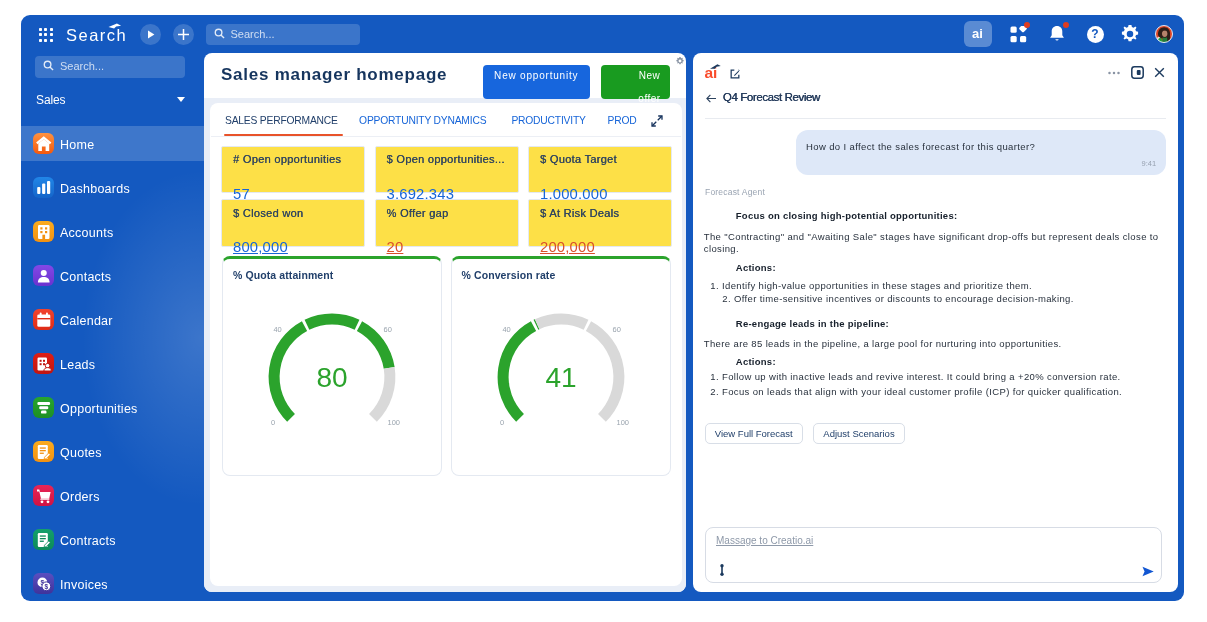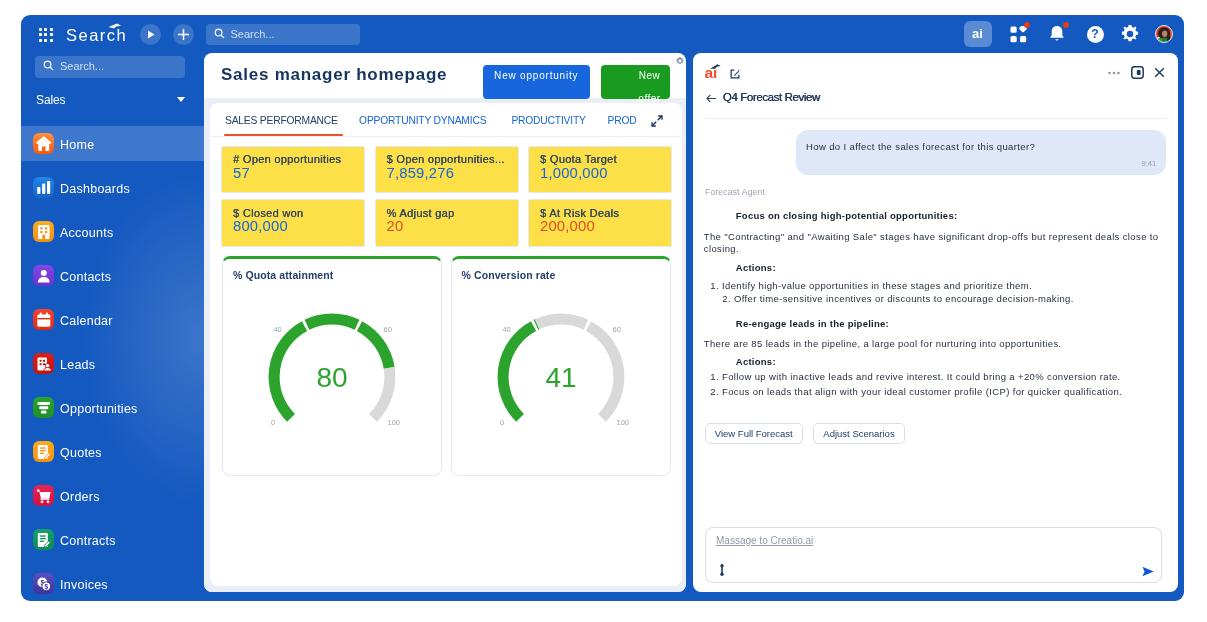--- a/index.html
+++ b/index.html
@@ -28,21 +28,21 @@
   .mlbl { position:absolute; left:39px; top:12.6px; color:#fff; font-size:12.5px; letter-spacing:0.25px; line-height:1; white-space:nowrap; }
   
   #main { left:204px; top:53px; width:482px; height:539px; background:#fff; border-radius:8px; }
   #maincontent { left:204px; top:98px; width:482px; height:494px; background:#e9eef7; border-radius:0 0 8px 8px; }
   #tabcard { left:210px; top:103px; width:472px; height:483px; background:#fff; border-radius:8px; }
   #mtitle { left:221px; top:66.2px; font-size:17px; font-weight:bold; color:#16355e; letter-spacing:0.75px; }
   .hbtn { position:absolute; top:65px; height:34px; border-radius:4px; color:#fff; font-size:10px; text-align:center; line-height:22.5px; letter-spacing:0.5px; }
   .tab { position:absolute; top:116px; font-size:10.3px; letter-spacing:-0.2px; color:#1765d8; line-height:1; white-space:nowrap; }
   .metric { position:absolute; width:144px; height:47.5px; background:#fde047; border:1px solid #e4e9f1; border-radius:2px; }
   .mname { position:absolute; left:11px; top:7.3px; font-size:11px; color:#33475e; letter-spacing:0.3px; text-shadow:0.35px 0 0 #33475e; line-height:1; white-space:nowrap; }
-  .mval { position:absolute; left:11px; top:19px; font-size:14.8px; color:#1765d8; letter-spacing:0.2px; line-height:1; }
+  .mval { position:absolute; left:11px; top:40px; font-size:14.8px; color:#1765d8; letter-spacing:0.2px; line-height:1;text-decoration:underline; }
   .mval.red { color:#d94f2b; }
   .gcard { position:absolute; top:256px; width:220px; height:220px; background:#fff; border:1px solid #e4e9f1; border-top:3px solid #2ba32c; border-radius:8px; }
   .gtitle { position:absolute; left:10px; top:11px; font-size:10.5px; color:#22406b; letter-spacing:0.1px; line-height:1; font-weight:bold; }
   
   #chat { left:693px; top:53px; width:485px; height:539px; background:#fff; border-radius:8px; }
   .cline { position:absolute; font-size:9.5px; color:#28313d; line-height:1; white-space:nowrap; }
   .cline b { color:#161f2b; letter-spacing:0.25px;padding-left:32px; }
   .chatbtn { position:absolute; top:423px; height:21px; border:1px solid #d8dee7; border-radius:5px; font-size:9.5px; color:#22406b; text-align:center; line-height:19px; background:#fff; }
 </style>
 
@@ -244,32 +244,32 @@
       <path d="M1.4 11.6 L5.7 7.3"></path>
     </g>
 </svg>
 <div id="metrics">
     <div class="metric" style="left:221px;top:145.5px">
     <div class="mname"># Open opportunities</div>
       <div class="mval ">57</div>
     </div>
     <div class="metric" style="left:374.5px;top:145.5px">
     <div class="mname">$ Open opportunities...</div>
-      <div class="mval ">7,859,276</div>
+      <div class="mval ">3,692,343</div>
     </div>
     <div class="metric" style="left:528px;top:145.5px">
     <div class="mname">$ Quota Target</div>
       <div class="mval ">1,000,000</div>
     </div>
     <div class="metric" style="left:221px;top:199.3px">
     <div class="mname">$ Closed won</div>
       <div class="mval ">800,000</div>
     </div>
     <div class="metric" style="left:374.5px;top:199.3px">
-    <div class="mname">% Adjust gap</div>
+    <div class="mname">% Offer gap</div>
       <div class="mval red">20</div>
     </div>
     <div class="metric" style="left:528px;top:199.3px">
     <div class="mname">$ At Risk Deals</div>
       <div class="mval red">200,000</div>
     </div>
   </div>
 <div id="gauges">
     <div class="gcard" style="left:222px">
       <div class="gtitle">% Quota attainment</div>

